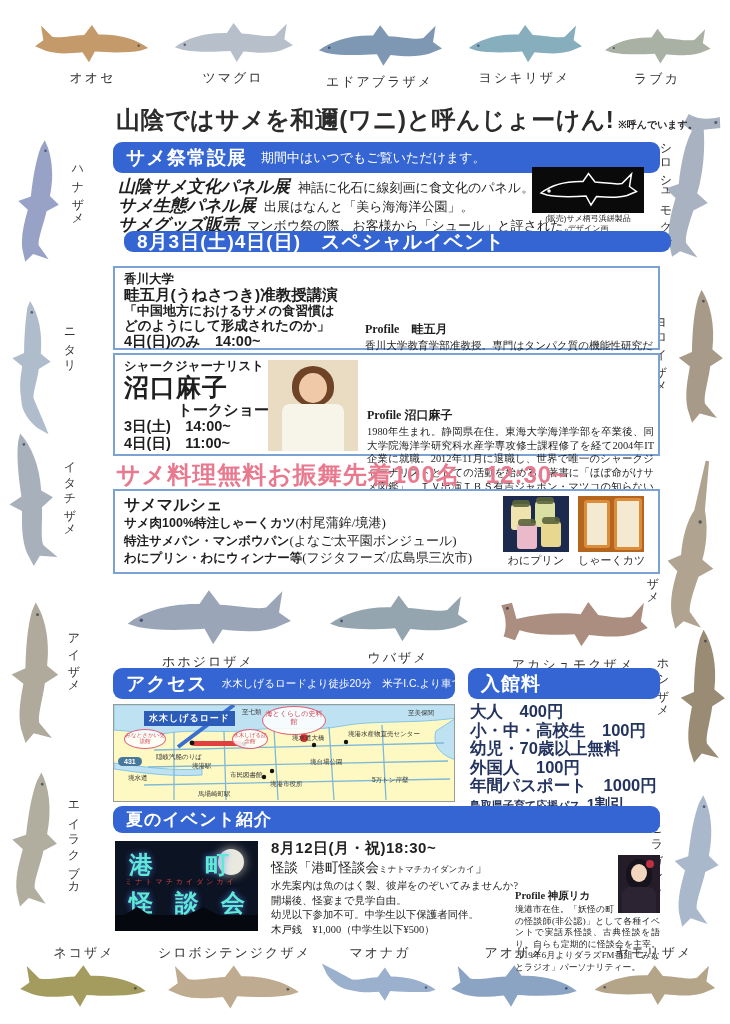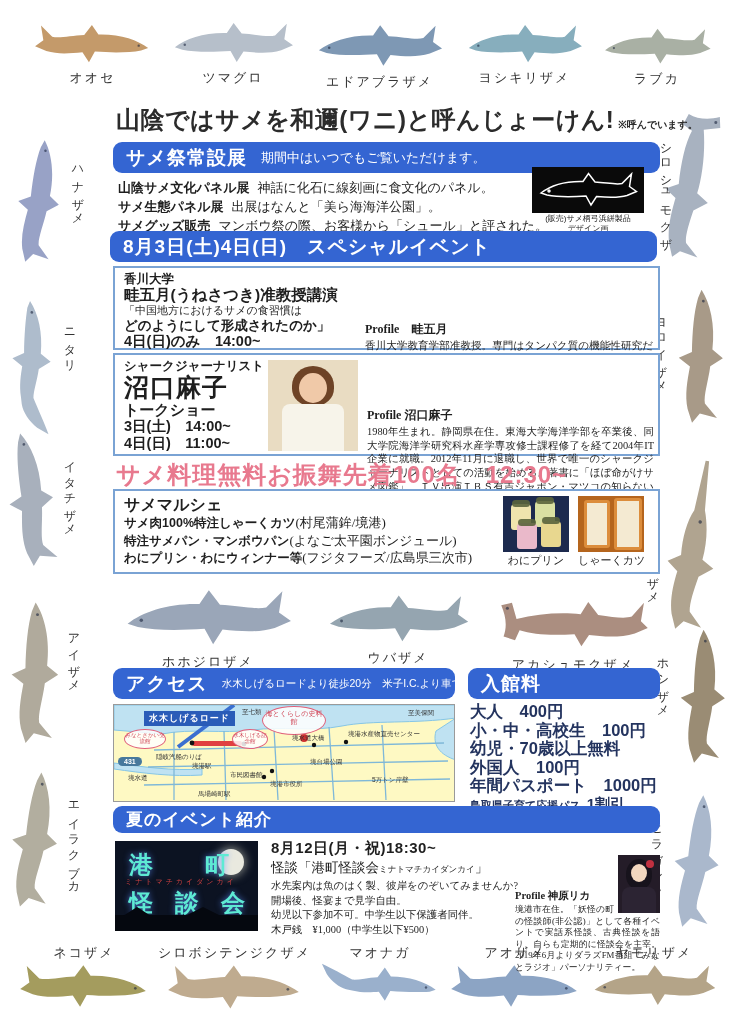--- a/index.html
+++ b/index.html
@@ -64,21 +64,21 @@
   .portrait{position:relative;overflow:hidden;}
   .portrait .hair{position:absolute;border-radius:50% 50% 44% 44%;}
   .portrait .face{position:absolute;border-radius:50%;background:#f0c9a8;}
   .portrait .body{position:absolute;border-radius:8px 8px 0 0;}
   .kaidan-date{font-weight:bold;font-size:15px;letter-spacing:.5px;}
   .kaidan-title{font-size:13.5px;font-family:"Liberation Serif",serif;margin:1px 0 2px;}
   .kaidan-title small{font-size:8.5px;}
   .kaidan-line{font-size:10.4px;line-height:1.4;font-family:"Liberation Serif",serif;white-space:nowrap;}
   
   .ex-row{line-height:18px;white-space:nowrap;}
-  .ex-label{font-weight:bold;font-size:13px;}
+  .ex-label{font-weight:bold;font-size:17px;font-style:italic;}
   .ex-desc{font-size:13px;margin-left:8px;}
   .m-row{line-height:15.5px;white-space:nowrap;}
   .m-label{font-weight:bold;font-size:12.5px;}
   .m-desc{font-size:13px;}
   .hidden-defs{position:absolute;width:0;height:0;overflow:hidden;}
 </style>
 </head>
 <body>
 
 <div class="page" style="--accent: #3465d2; --pink: #e8798e;">
@@ -265,43 +265,43 @@
       <svg viewBox="0 0 200 76" style="width:100px;height:38px;">
           <use href="#sym-shark" fill="#060606" stroke="#ffffff" stroke-width="3"></use>
         </svg>
     </div>
     <div class="g-cap">
       <div>(販売)サメ柄弓浜絣製品</div>
       <div>デザイン画</div>
     </div>
   </div>
 
-  <div class="banner" style="left:110px;top:231px;width:547px;height:31px;">
+  <div class="banner" style="left:124px;top:231px;width:547px;height:21px;">
     <span class="b-title">8月3日(土)4日(日)　スペシャルイベント</span>
   </div>
 
   <div class="info-box" style="left:113px;top:266px;width:547px;height:84px;">
     <div class="abs" style="left:9px;top:4px;width:235px;">
       <div style="font-size:12.5px;font-weight:bold;line-height:14px;">香川大学</div>
       <div style="font-size:15.5px;font-weight:bold;line-height:17px;white-space:nowrap;">畦五月(うねさつき)准教授講演</div>
-      <div style="font-size:11px;font-weight:normal;line-height:15px;white-space:nowrap;">「中国地方におけるサメの食習慣は</div>
+      <div style="font-size:13px;font-weight:bold;line-height:15px;white-space:nowrap;">「中国地方におけるサメの食習慣は</div>
       <div style="font-size:13.5px;font-weight:bold;line-height:15px;">どのようにして形成されたのか」</div>
       <div style="font-size:14.5px;font-weight:bold;line-height:16px;">4日(日)のみ　14:00~</div>
     </div>
     <div class="abs" style="left:250px;top:5px;width:288px;">
       <div class="profile-title">Profile　畦五月</div>
       <div class="profile-text">香川大学教育学部准教授。専門はタンパク質の機能性研究だが、食文化にも大変興味があり「魚・食文化・歴史」をつなぎ合わせて考えている過程でサメの研究が生まれた。食・栄養・料理の論文多数。</div>
     </div>
   </div>
 
   <div class="info-box" style="left:113px;top:353px;width:547px;height:103px;">
     <div class="abs" style="left:9px;top:4px;width:145px;">
       <div style="font-size:12.5px;font-weight:bold;line-height:15px;white-space:nowrap;">シャークジャーナリスト</div>
       <div style="font-size:25px;font-weight:bold;line-height:27px;letter-spacing:1px;">沼口麻子</div>
-      <div style="font-size:15px;font-weight:bold;line-height:17px;">トークショー</div>
+      <div style="font-size:15px;font-weight:bold;line-height:17px;text-align:right;">トークショー</div>
       <div style="font-size:14.5px;font-weight:bold;line-height:17px;">3日(土)　14:00~</div>
       <div style="font-size:14.5px;font-weight:bold;line-height:17px;">4日(日)　11:00~</div>
     </div>
     <div class="portrait abs" style="left:153px;top:5px;width:90px;height:91px;background:#e9dcc2;">
       <span class="hair" style="left:24px;top:6px;width:42px;height:40px;background:#6e4326;"></span>
       <span class="face" style="left:31px;top:13px;width:28px;height:30px;"></span>
       <span class="body" style="left:14px;top:44px;width:62px;height:47px;background:#f7f4ea;"></span>
     </div>
     <div class="abs" style="left:252px;top:4px;width:287px;">
       <div class="profile-title">Profile 沼口麻子</div>

